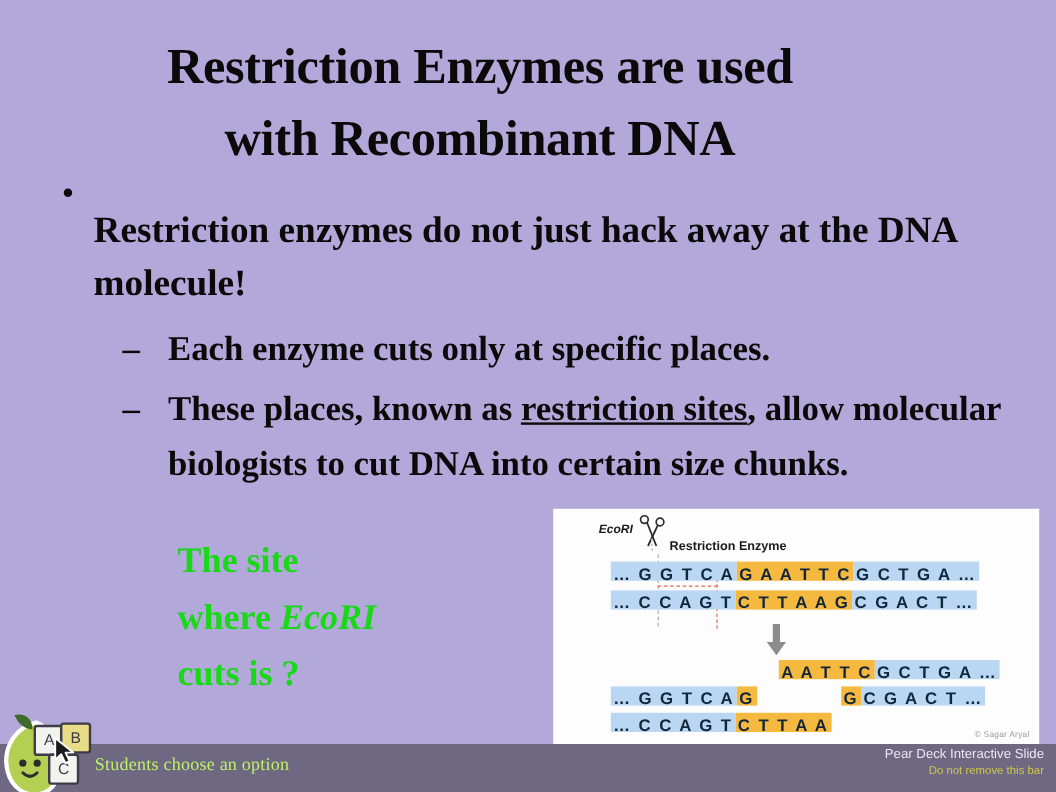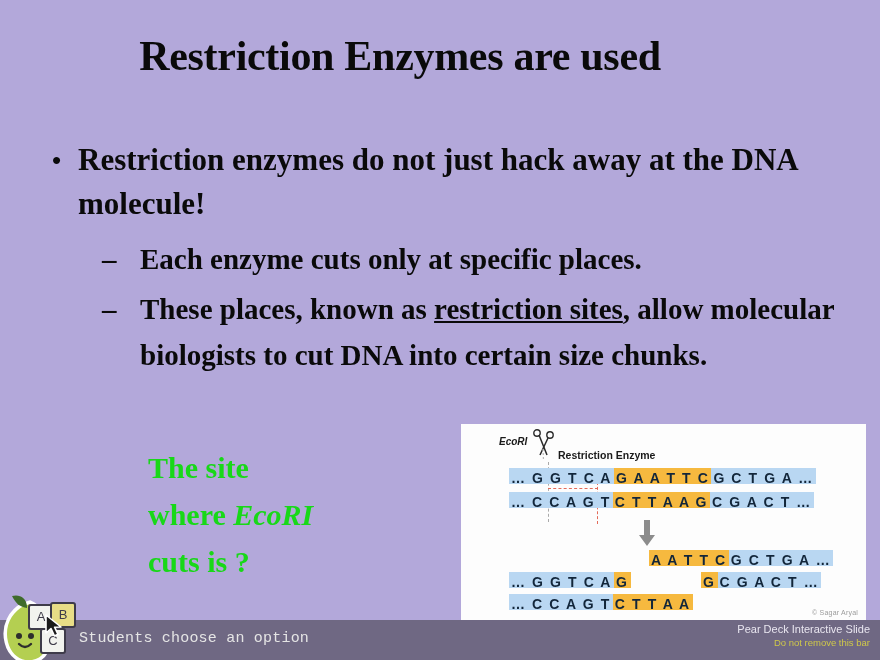--- a/index.html
+++ b/index.html
@@ -21,21 +21,21 @@
   }
   .title .l2{display:block;}
 
   
   .body-wrap{position:absolute;top:138px;left:52px;width:790px;color:#0a0a0a;}
   .b1{
     display:flex;font-size:31px;font-weight:bold;line-height:44px;
     font-family:"Liberation Serif",serif;
   }
   .b1 .dot{width:26px;flex:0 0 26px;font-size:26px;line-height:46px;}
-  .b1 .txt{flex:1;}
+  .b1 .txt{flex:1;margin-top:32px;}
   .b2{
     display:flex;margin-top:10px;font-size:29px;font-weight:bold;
     line-height:46px;font-family:"Liberation Serif",serif;padding-left:50px;
   }
   .b2 .dash{width:38px;flex:0 0 38px;}
   .b2 .txt{flex:1;}
   .b2.second{margin-top:4px;}
   .u{text-decoration:underline;}
 
   
@@ -99,22 +99,22 @@
     position:absolute;right:8px;bottom:4px;font-size:7px;color:#9b9b9b;
     font-family:"Liberation Sans",sans-serif;letter-spacing:0.2px;
   }
 
   
   .peardeck-bar{
     position:absolute;left:0;bottom:0;width:880px;height:40px;
     background:#6f6883;
   }
   .pd-status{
-    position:absolute;left:79px;top:10px;font-size:15px;color:#e5e5e5;
-    font-family:Liberation Mono, monospace;letter-spacing:0.2px;
+    position:absolute;left:79px;top:10px;font-size:15px;color:#bef264;
+    font-family:Liberation Serif, serif;letter-spacing:0.2px;
   }
   .pd-right{
     position:absolute;right:10px;top:3px;text-align:right;
     font-family:"Liberation Sans",sans-serif;
   }
   .pd-right .l1{font-size:11px;color:#e9e6f0;display:block;line-height:13px;}
   .pd-right .l2{font-size:9.5px;color:#cfc84a;display:block;line-height:13px;}
 
   
   .mascot{position:absolute;left:0;bottom:0;width:78px;height:68px;}
@@ -130,20 +130,21 @@
   .card.c{left:40px;top:36px;}
   .cursor{position:absolute;left:44px;top:22px;width:20px;height:24px;}
 </style>
 </head>
 <body>
 
 <div class="slide">
 
   <div class="title">
     <span>Restriction Enzymes are used</span>
+    <span class="l2">with Recombinant DNA</span>
   </div>
 
   <div class="body-wrap">
 
     <div class="b1">
       <span class="dot">•</span>
       <span class="txt">Restriction enzymes do not just hack away at the DNA molecule!</span>
     </div>
 
     <div class="b2">

